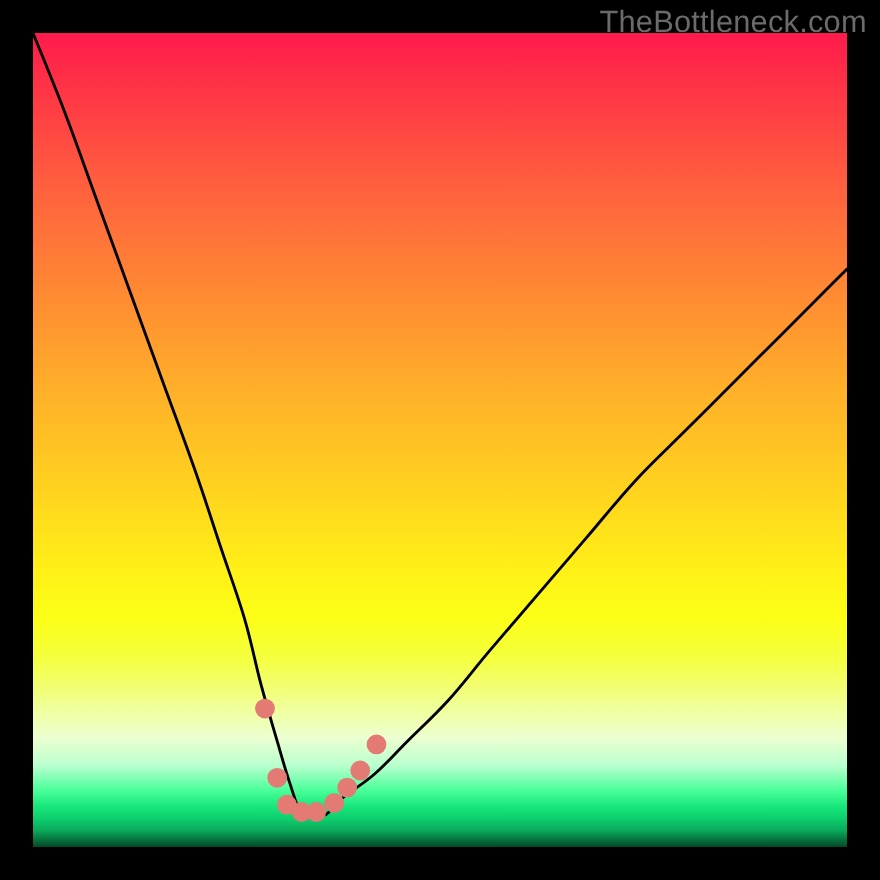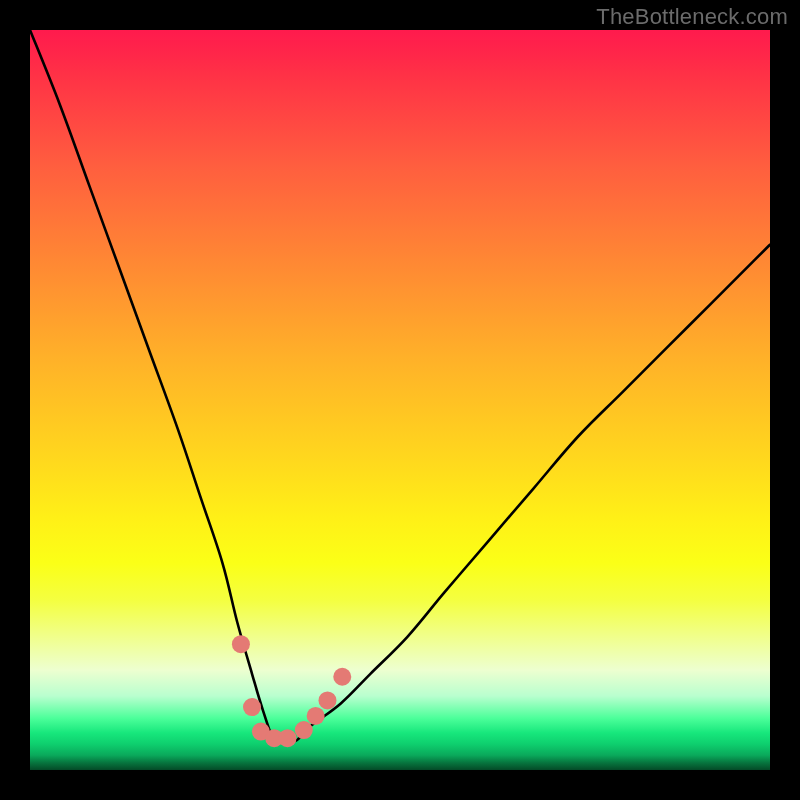--- a/index.html
+++ b/index.html
@@ -53,21 +53,21 @@
     width: 740px;
     height: 740px;
     overflow: visible;
   }
 
   .watermark {
     position: absolute;
     top: 4px;
     right: 12px;
     color: #6b6b6b;
-    font-size: 22px;
+    font-size: 28px;
     font-weight: 500;
     letter-spacing: 0.2px;
   }
 </style>
 </head>
 <body>
 
 <div class="plot"></div>
 
 <svg class="curve" viewBox="0 0 740 740" preserveAspectRatio="none">

